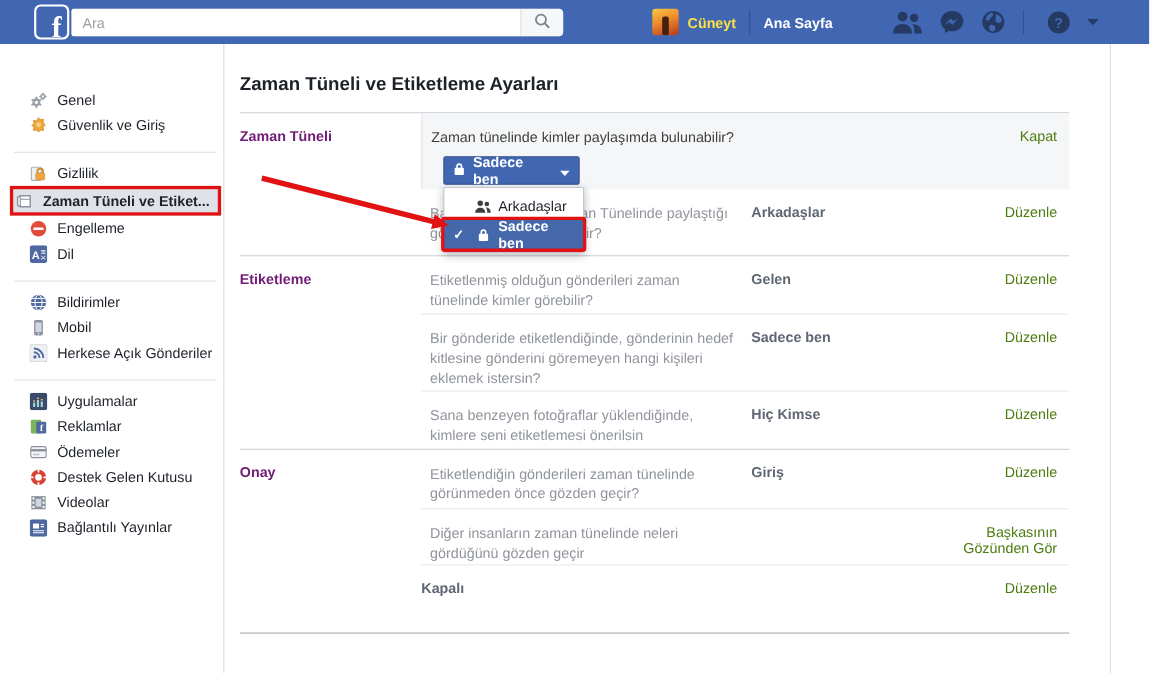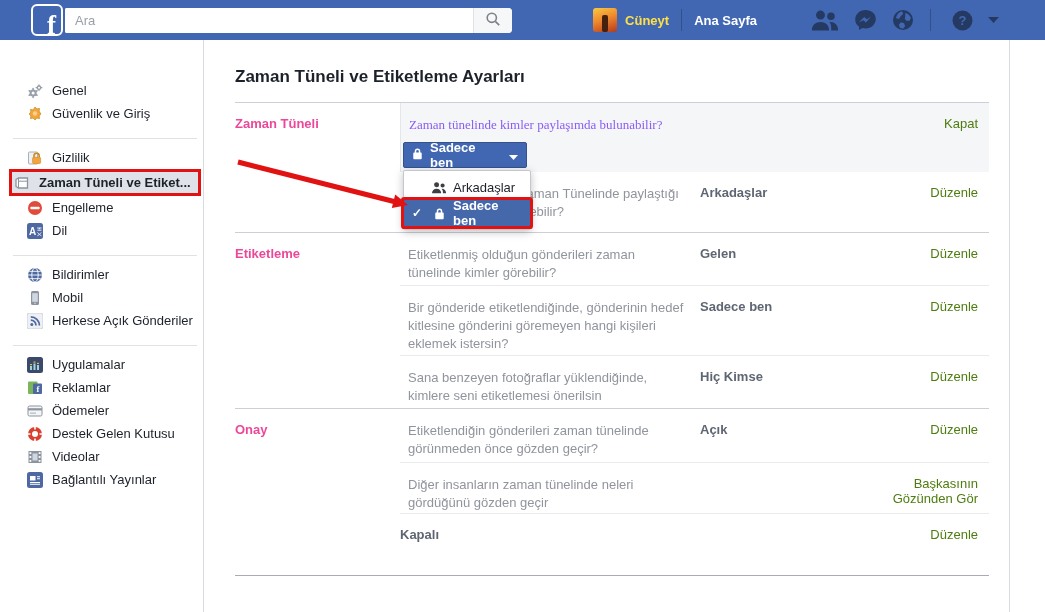--- a/index.html
+++ b/index.html
@@ -30,41 +30,41 @@
   .side-group{padding:7px 0 13px;}
   .side-group + .side-group{border-top:1px solid #dfe1e5;margin:0 6px 0 13px;padding-left:0;}
   .side-group + .side-group .side-item{margin-left:-13px;margin-right:-6px;}
   .side-item{display:flex;align-items:center;height:23px;padding-left:27px;gap:9px;cursor:pointer;white-space:nowrap;}
   .side-item .icon{width:16px;height:16px;flex:none;display:flex;align-items:center;justify-content:center;}
   .side-item.sel{font-weight:bold;background:#dfe3e9;border:3px solid #e11212;
                  margin-left:9px !important;margin-right:0 !important;height:21px;padding-left:2px;}
   .side-group + .side-group .side-item.sel{margin-left:-4px !important;margin-right:-4px !important;}
 
   
-  .main{position:absolute;top:40px;left:205px;width:805px;bottom:0;background:#fff;border-right:1px solid #d8dbe0;box-sizing:border-box;padding-left:30px;}
+  .main{position:absolute;top:40px;left:205px;width:805px;bottom:0;background:#fff;border-right:1px solid #d8dbe0;box-sizing:border-box;padding-left:13px;}
   .main h1{margin:26px 0 0;font-size:17px;line-height:21px;font-weight:bold;color:#1d2129;}
   .table{width:754px;margin-top:15px;border-top:1px solid #ccd0d5;border-bottom:1px solid #a9adb3;}
   .row{display:flex;box-sizing:border-box;}
-  .cell-label{width:165px;flex:none;padding-top:13px;font-weight:bold;color:#ec4899;box-sizing:border-box;}
+  .cell-label{width:165px;flex:none;padding-top:13px;font-weight:bold;color:#701a75;box-sizing:border-box;}
   .row-body{flex:1;display:flex;box-sizing:border-box;}
   .cell-q{width:300px;flex:none;box-sizing:border-box;padding:13px 10px 0 8px;color:#90949c;line-height:18px;}
   .cell-v{width:165px;flex:none;padding-top:13px;font-weight:bold;color:#5f6673;}
   .cell-a{flex:1;text-align:right;padding:13px 11px 0 0;color:#4d7c0f;cursor:pointer;}
   .table .row:nth-child(1){height:69px;}
   .table .row:nth-child(2){height:60px;}
   .table .row:nth-child(3){height:53px;border-top:1px solid #ccd0d5;}
   .table .row:nth-child(4){height:70px;}
   .table .row:nth-child(5){height:53px;}
   .table .row:nth-child(6){height:54px;border-top:1px solid #ccd0d5;}
   .table .row:nth-child(7){height:51px;}
   .table .row:nth-child(8){height:62px;}
   .table .row:nth-child(4) .row-body,.table .row:nth-child(5) .row-body,
   .table .row:nth-child(7) .row-body,.table .row:nth-child(8) .row-body{border-top:1px solid #e9eaee;}
   .table .row:nth-child(1) .row-body{background:#f5f6f7;border-left:1px solid #e4e6ea;}
-  .table .row:nth-child(1) .cell-q{color:#8b5cf6;font-family:Liberation Serif, serif;}
+  .table .row:nth-child(1) .cell-q{color:#404040;}
 
   
   .dd-btn{position:absolute;left:403px;top:142px;width:124px;height:26px;box-sizing:border-box;z-index:20;
           background:#4267b2;border:1px solid #35528c;border-radius:2px;color:#fff;font-weight:bold;
           display:flex;align-items:center;gap:7px;padding:0 8px;cursor:pointer;}
   .dd-menu{position:absolute;left:403px;top:170px;width:128px;box-sizing:border-box;z-index:21;
            background:#fff;border:1px solid #c3c7cf;border-radius:2px;box-shadow:0 2px 8px rgba(0,0,0,.25);padding:3px 0;}
   .dd-item{height:26px;display:flex;align-items:center;padding:0 8px;gap:6px;cursor:pointer;color:#1d2129;}
   .dd-item .check{width:13px;flex:none;font-size:12px;font-weight:bold;}
   .dd-item .icon{width:16px;flex:none;display:flex;align-items:center;justify-content:center;}
@@ -359,21 +359,21 @@
     <div class="row-body">
       <div class="cell-q">Sana benzeyen fotoğraflar yüklendiğinde, kimlere seni etiketlemesi önerilsin</div>
       <div class="cell-v">Hiç Kimse</div>
       <div class="cell-a">Düzenle</div>
     </div>
   </div>
         <div class="row">
     <div class="cell-label">Onay</div>
     <div class="row-body">
       <div class="cell-q">Etiketlendiğin gönderileri zaman tünelinde görünmeden önce gözden geçir?</div>
-      <div class="cell-v">Açık</div>
+      <div class="cell-v">Giriş</div>
       <div class="cell-a">Düzenle</div>
     </div>
   </div>
         <div class="row">
     <div class="cell-label"></div>
     <div class="row-body">
       <div class="cell-q">Diğer insanların zaman tünelinde neleri gördüğünü gözden geçir</div>
       <div class="cell-v"></div>
       <div class="cell-a">Başkasının Gözünden Gör</div>
     </div>

